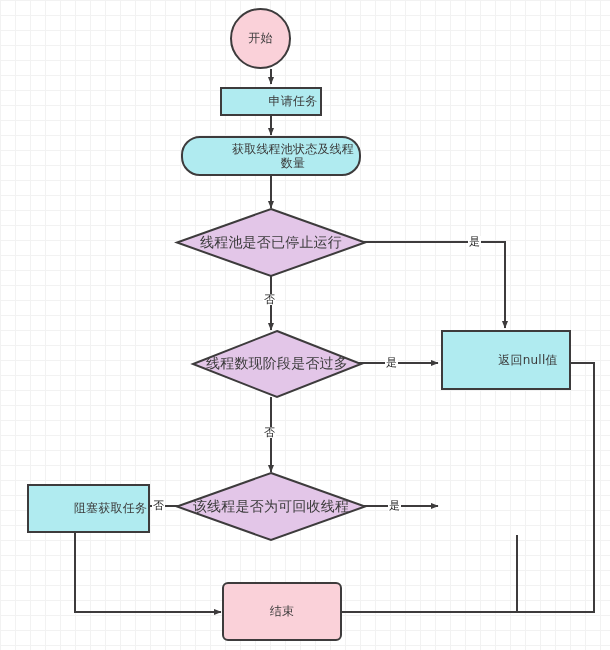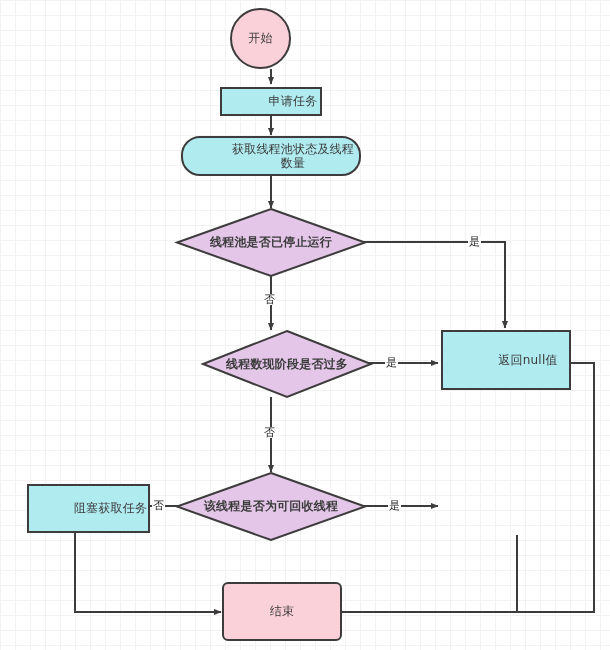--- a/index.html
+++ b/index.html
@@ -73,24 +73,23 @@
   .diamond-label {
     position: absolute;
     left: 0;
     top: 0;
     width: 100%;
     height: 100%;
     display: flex;
     align-items: center;
     justify-content: center;
     color: #3b3b3b;
-    font-size: 12px;
+    font-size: 14px;
     white-space: nowrap;
     letter-spacing: 0.2px;
-    font-weight: bold;
   }
   .edge-label {
     position: absolute;
     color: #1c1c1c;
     font-size: 11px;
     background: #ffffff;
     padding: 0 1px;
     line-height: 1;
     letter-spacing: 0.2px;
   }
@@ -146,21 +145,21 @@
     <span>获取线程池状态及线程数量</span>
   </div>
 
   <div class="diamond-wrap" style="left:176px; top:208px; width:190px; height:69px;">
     <svg width="190" height="69" viewBox="0 0 190 69" xmlns="http://www.w3.org/2000/svg">
       <polygon points="95,1 189,34.5 95,68 1,34.5" fill="#e3c6e8" stroke="#3d3b3c" stroke-width="2"></polygon>
     </svg>
     <div class="diamond-label">线程池是否已停止运行</div>
   </div>
 
-  <div class="diamond-wrap" style="left:202px; top:330px; width:170px; height:68px;">
+  <div class="diamond-wrap" style="left:192px; top:330px; width:170px; height:68px;">
     <svg width="170" height="68" viewBox="0 0 170 68" xmlns="http://www.w3.org/2000/svg">
       <polygon points="85,1 169,34 85,67 1,34" fill="#e3c6e8" stroke="#3d3b3c" stroke-width="2"></polygon>
     </svg>
     <div class="diamond-label">线程数现阶段是否过多</div>
   </div>
 
   <div class="diamond-wrap" style="left:176px; top:472px; width:190px; height:69px;">
     <svg width="190" height="69" viewBox="0 0 190 69" xmlns="http://www.w3.org/2000/svg">
       <polygon points="95,1 189,34.5 95,68 1,34.5" fill="#e3c6e8" stroke="#3d3b3c" stroke-width="2"></polygon>
     </svg>

